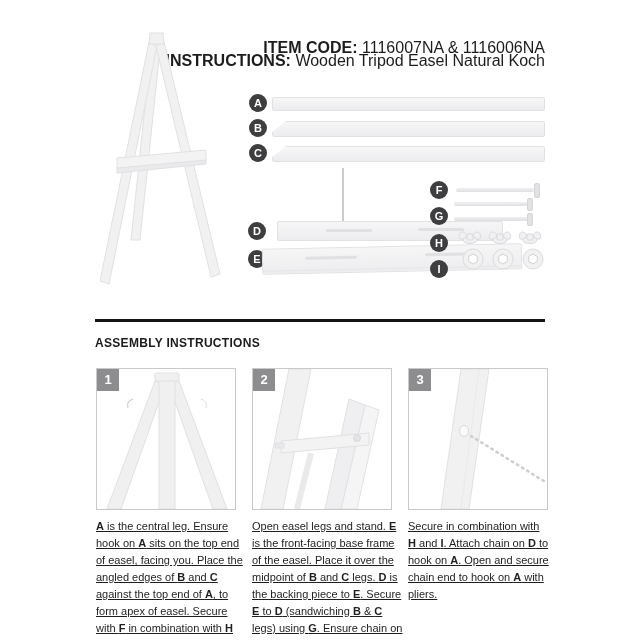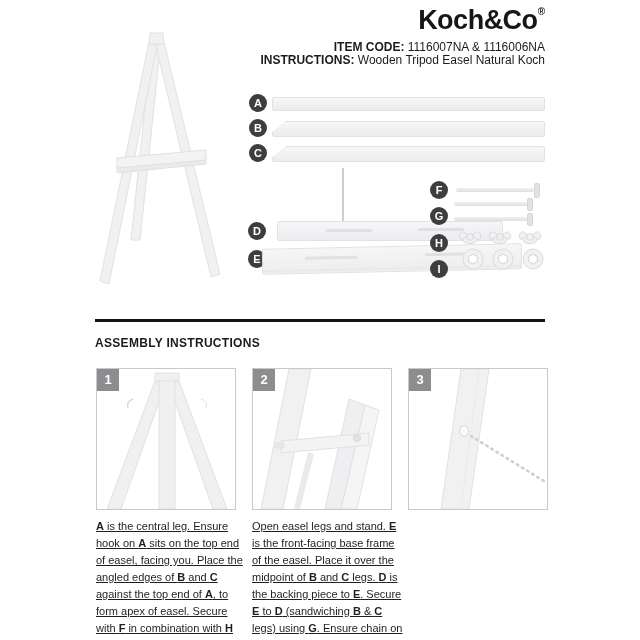--- a/index.html
+++ b/index.html
@@ -3,21 +3,21 @@
 <meta charset="utf-8">
 <style>
   html,body{margin:0;padding:0;background:#fff;}
   .page{position:relative;width:640px;height:640px;background:#ffffff;overflow:hidden;
         font-family:"Liberation Sans","DejaVu Sans",sans-serif;color:#1c1c1c;}
 
   
   .logo{position:absolute;top:5px;right:95px;font-size:27px;font-weight:bold;
         letter-spacing:-0.5px;color:#161616;white-space:nowrap;}
   .logo sup{font-size:10px;font-weight:bold;vertical-align:14px;letter-spacing:0;}
-  .codes{position:absolute;top:41px;right:95px;text-align:right;font-size:12px;
+  .codes{position:absolute;top:41px;right:95px;text-align:right;font-size:16px;
          line-height:13px;white-space:nowrap;}
   .codes b{font-weight:bold;}
 
   
   .part-label{position:absolute;width:18px;height:18px;border-radius:50%;
       background:#3e3e40;color:#fff;font-size:11px;font-weight:bold;text-align:center;
       line-height:18px;}
   .bar{position:absolute;height:12px;border:1px solid #e2e2e5;border-radius:2px;
       background:linear-gradient(#f7f7f8,#ececee);}
   .bar.angled{clip-path:polygon(0 68%,14px 0,100% 0,100% 100%,0 100%);}
@@ -44,21 +44,20 @@
 
   
   .steptext{position:absolute;top:518px;font-size:11px;line-height:17px;color:#1f1f1f;text-decoration:underline;}
   .steptext b{font-weight:bold;}
 </style>
 </head>
 <body>
 
 <div class="page">
 
-  <div class="logo"><span>Koch&amp;Co</span><sup>®</sup></div>
   <div class="codes">
     <div><b>ITEM CODE:</b> <span>1116007NA &amp; 1116006NA</span></div>
     <div><b>INSTRUCTIONS:</b> <span>Wooden Tripod Easel Natural Koch</span></div>
   </div>
 
   <svg style="position:absolute;left:60px;top:20px;" width="190" height="280" viewBox="0 0 190 280">
     <g fill="#f1f1f2" stroke="#e1e1e4" stroke-width="1">
       <polygon points="92,20 101,20 80,220 71,220"></polygon>
       <polygon points="89,22 97,26 49,264 40,261"></polygon>
       <polygon points="96,26 104,22 160,254 151,257"></polygon>
@@ -178,14 +177,15 @@
       </g>
       <line x1="70" y1="0" x2="52" y2="140" stroke="#e9e9eb" stroke-width="1"></line>
       <ellipse cx="55" cy="62" rx="4.5" ry="5.5" fill="#fafafb" stroke="#d8d8db"></ellipse>
       <path d="M62,67 L138,114" fill="none" stroke="#cfcfd3" stroke-width="2.6" stroke-dasharray="1.5 4.5" stroke-linecap="round"></path>
     </svg>
     <div class="badge">3</div>
   </div>
 
   <div class="steptext" style="left:96px;width:152px;"><b>A</b> is the central leg. Ensure hook on <b>A</b> sits on the top end of easel, facing you. Place the angled edges of <b>B</b> and <b>C</b> against the top end of <b>A</b>, to form apex of easel. Secure with <b>F</b> in combination with <b>H</b> and <b>I</b>.</div>
   <div class="steptext" style="left:252px;width:154px;">Open easel legs and stand. <b>E</b> is the front-facing base frame of the easel. Place it over the midpoint of <b>B</b> and <b>C</b> legs. <b>D</b> is the backing piece to <b>E</b>. Secure <b>E</b> to <b>D</b> (sandwiching <b>B</b> &amp; <b>C</b> legs) using <b>G</b>. Ensure chain on <b>D</b> can reach hook on <b>A</b>.</div>
+  <div class="steptext" style="left:408px;width:142px;">Secure in combination with <b>H</b> and <b>I</b>. Attach chain on <b>D</b> to hook on <b>A</b>. Open and secure chain end to hook on <b>A</b> with pliers.</div>
 
 </div>
 
 </body></html>

